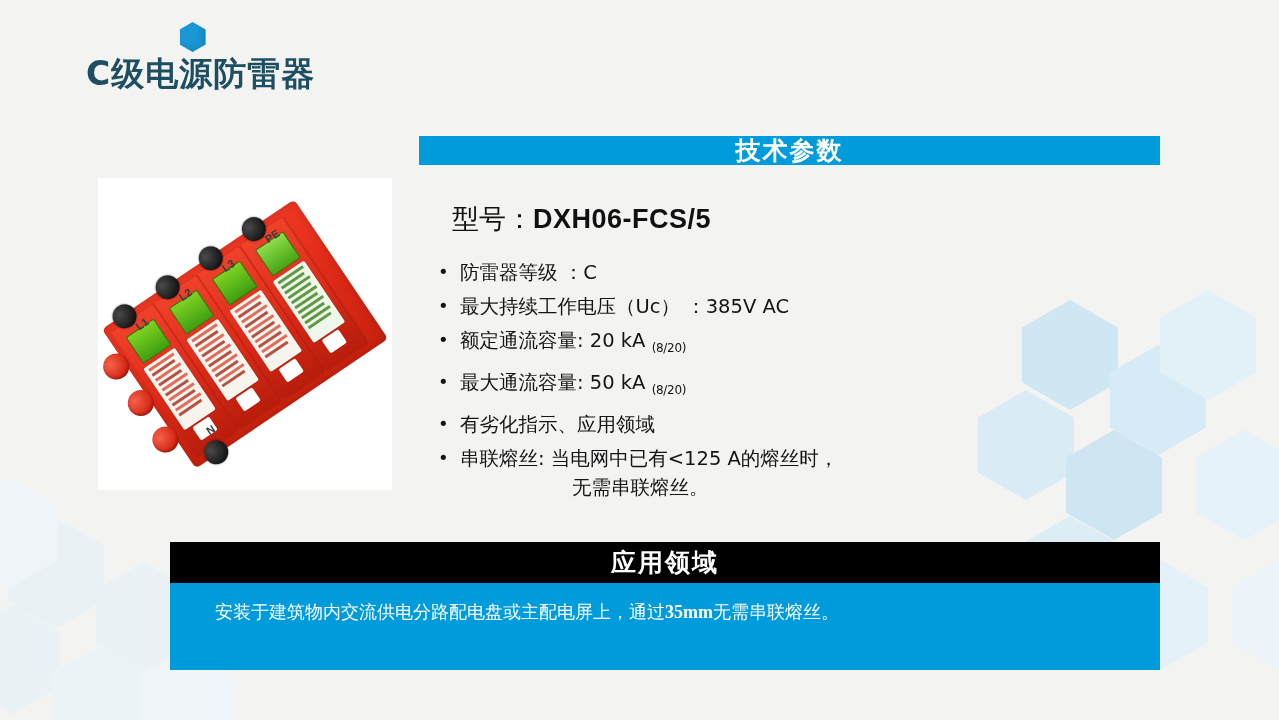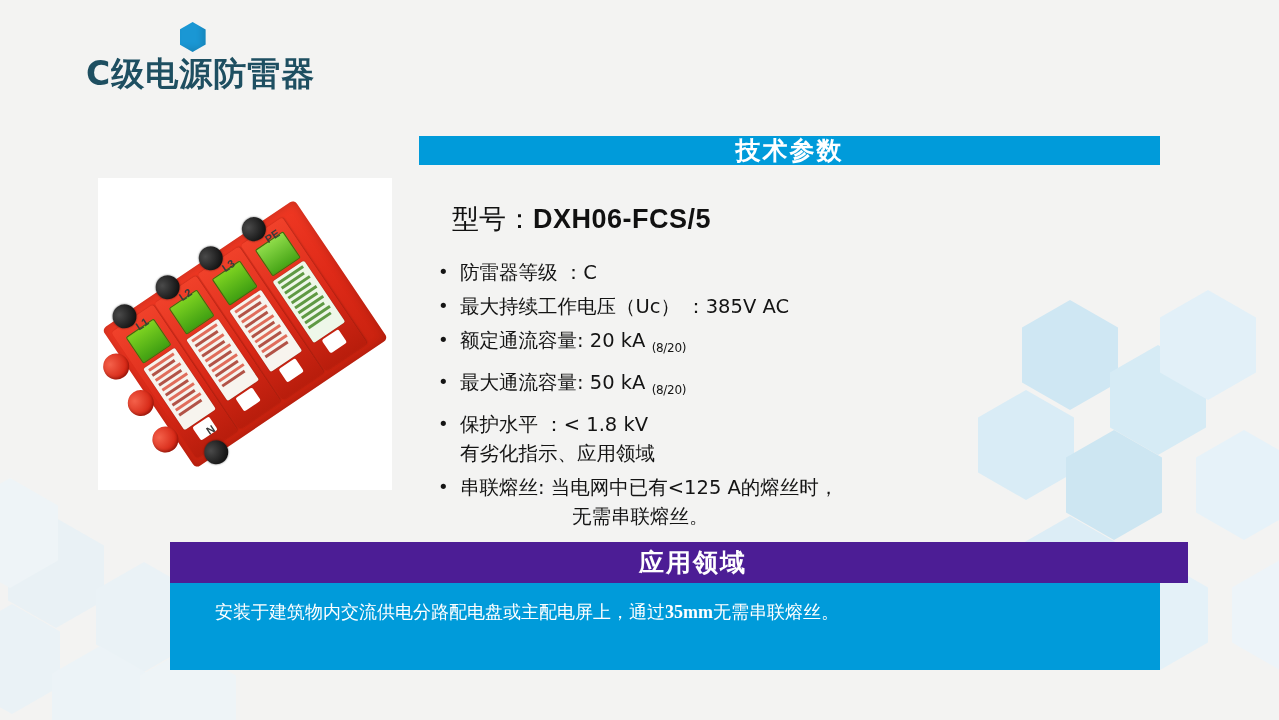--- a/index.html
+++ b/index.html
@@ -128,21 +128,21 @@
   .spec-list li:before{
     content:"•";position:absolute;left:2px;top:-1px;font-size:18px;color:#141414;
   }
   .spec-list li .sub{font-size:12px;vertical-align:sub;letter-spacing:-.3px;}
   .spec-list li .l2{display:block;padding-left:0;}
   .spec-list li .indent{display:block;padding-left:112px;}
 
   
   .app-header{
     position:absolute;left:170px;top:542px;width:990px;height:41px;
-    background:#4c1d95;display:flex;align-items:center;justify-content:center;padding-left:28px;
+    background:#000000;display:flex;align-items:center;justify-content:center;
   }
   .app-header span{
     color:#ffffff;font-size:25px;font-weight:bold;letter-spacing:2px;
     font-family:"DejaVu Sans","Liberation Sans",sans-serif;
   }
   .app-body{
     position:absolute;left:170px;top:583px;width:990px;height:87px;
     background:#009bda;
   }
   .app-body p{
@@ -286,21 +286,20 @@
     <li>
       <span>最大持续工作电压（Uc）  ：385V AC</span>
     </li>
     <li>
       <span>额定通流容量: 20 kA </span><span class="sub">(8/20)</span>
     </li>
     <li>
       <span>最大通流容量: 50 kA </span><span class="sub">(8/20)</span>
     </li>
     <li>
-      <span>保护水平   ：&lt; 1.8 kV</span>
       <span class="l2">有劣化指示、应用领域</span>
     </li>
     <li>
       <span>串联熔丝:    当电网中已有&lt;125 A的熔丝时，</span>
       <span class="indent">无需串联熔丝。</span>
     </li>
   </ul>
 
   <div class="app-header">
     <span>应用领域</span>

